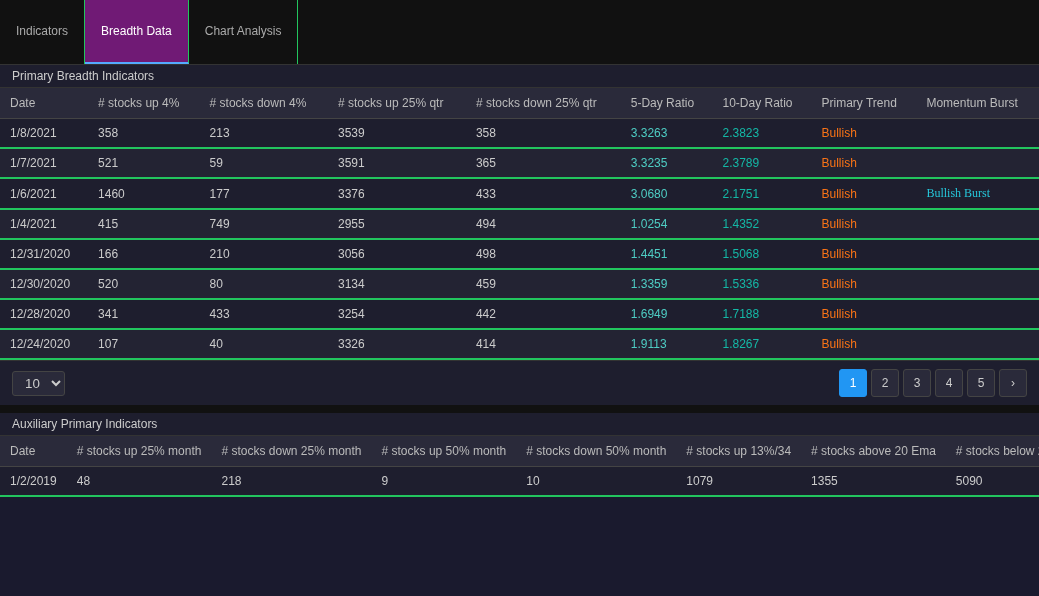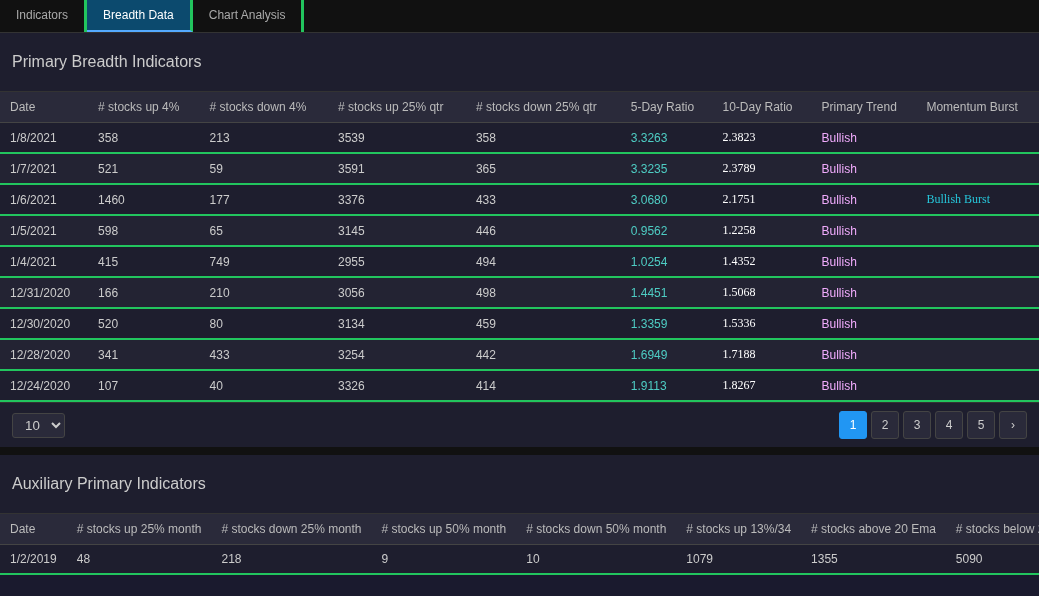--- a/index.html
+++ b/index.html
@@ -13,36 +13,36 @@
       overflow-x: hidden;
     }
 
     
     .top-nav {
       background-color: #111;
       display: flex;
       border-bottom: 1px solid #333;
     }
     .top-nav .tab {
-      padding: 8px 16px;
+      padding: 24px 16px;
       cursor: pointer;
       color: #aaa;
-      border-right: 3px solid #22c55e;
+      border-right: 1px solid #22c55e;
     }
     .top-nav .tab.active {
-      background-color: #0c4a6e;
+      background-color: #701a75;
       color: #fff;
       border-bottom: 2px solid #5af;
     }
 
     
     .section-title {
-      padding: 20px 12px;
-      color: #ccc;
-      font-size: 16px;
+      padding: 4px 12px;
+      color: #ccc;
+      font-size: 12px;
       background-color: #1e1e2e;
       border-bottom: 1px solid #333;
     }
 
     
     .table-container {
       background-color: #1e1e2e;
       margin: 0;
       overflow-x: auto;
     }
@@ -69,22 +69,22 @@
     }
     tbody tr:nth-child(even) {
       background-color: #232333;
     }
     tbody td {
       padding: 7px 10px;
       color: #ccc;
       white-space: nowrap;
     }
     .cyan { color: #4ecdc4; }
-    .teal { color: #ffffff; font-family: Liberation Serif, serif; }
-    .bullish { color: #f0abfc; }
+    .teal { color: #14b8a6; }
+    .bullish { color: #f97316; }
     .bullish-burst { color: #26c6da; font-family: Liberation Serif, serif; }
 
     
     .pagination-row {
       display: flex;
       justify-content: space-between;
       align-items: center;
       padding: 8px 12px;
       background-color: #1e1e2e;
       border-top: 1px solid #333;
@@ -186,31 +186,20 @@
           <td>1460</td>
           <td>177</td>
           <td>3376</td>
           <td>433</td>
           <td class="cyan">3.0680</td>
           <td class="teal">2.1751</td>
           <td class="bullish">Bullish</td>
           <td class="bullish-burst">Bullish Burst</td>
         </tr>
         <tr>
-          <td>1/5/2021</td>
-          <td>598</td>
-          <td>65</td>
-          <td>3145</td>
-          <td>446</td>
-          <td class="cyan">0.9562</td>
-          <td class="teal">1.2258</td>
-          <td class="bullish">Bullish</td>
-          <td class="bullish-burst"></td>
-        </tr>
-        <tr>
           <td>1/4/2021</td>
           <td>415</td>
           <td>749</td>
           <td>2955</td>
           <td>494</td>
           <td class="cyan">1.0254</td>
           <td class="teal">1.4352</td>
           <td class="bullish">Bullish</td>
           <td class="bullish-burst"></td>
         </tr>

